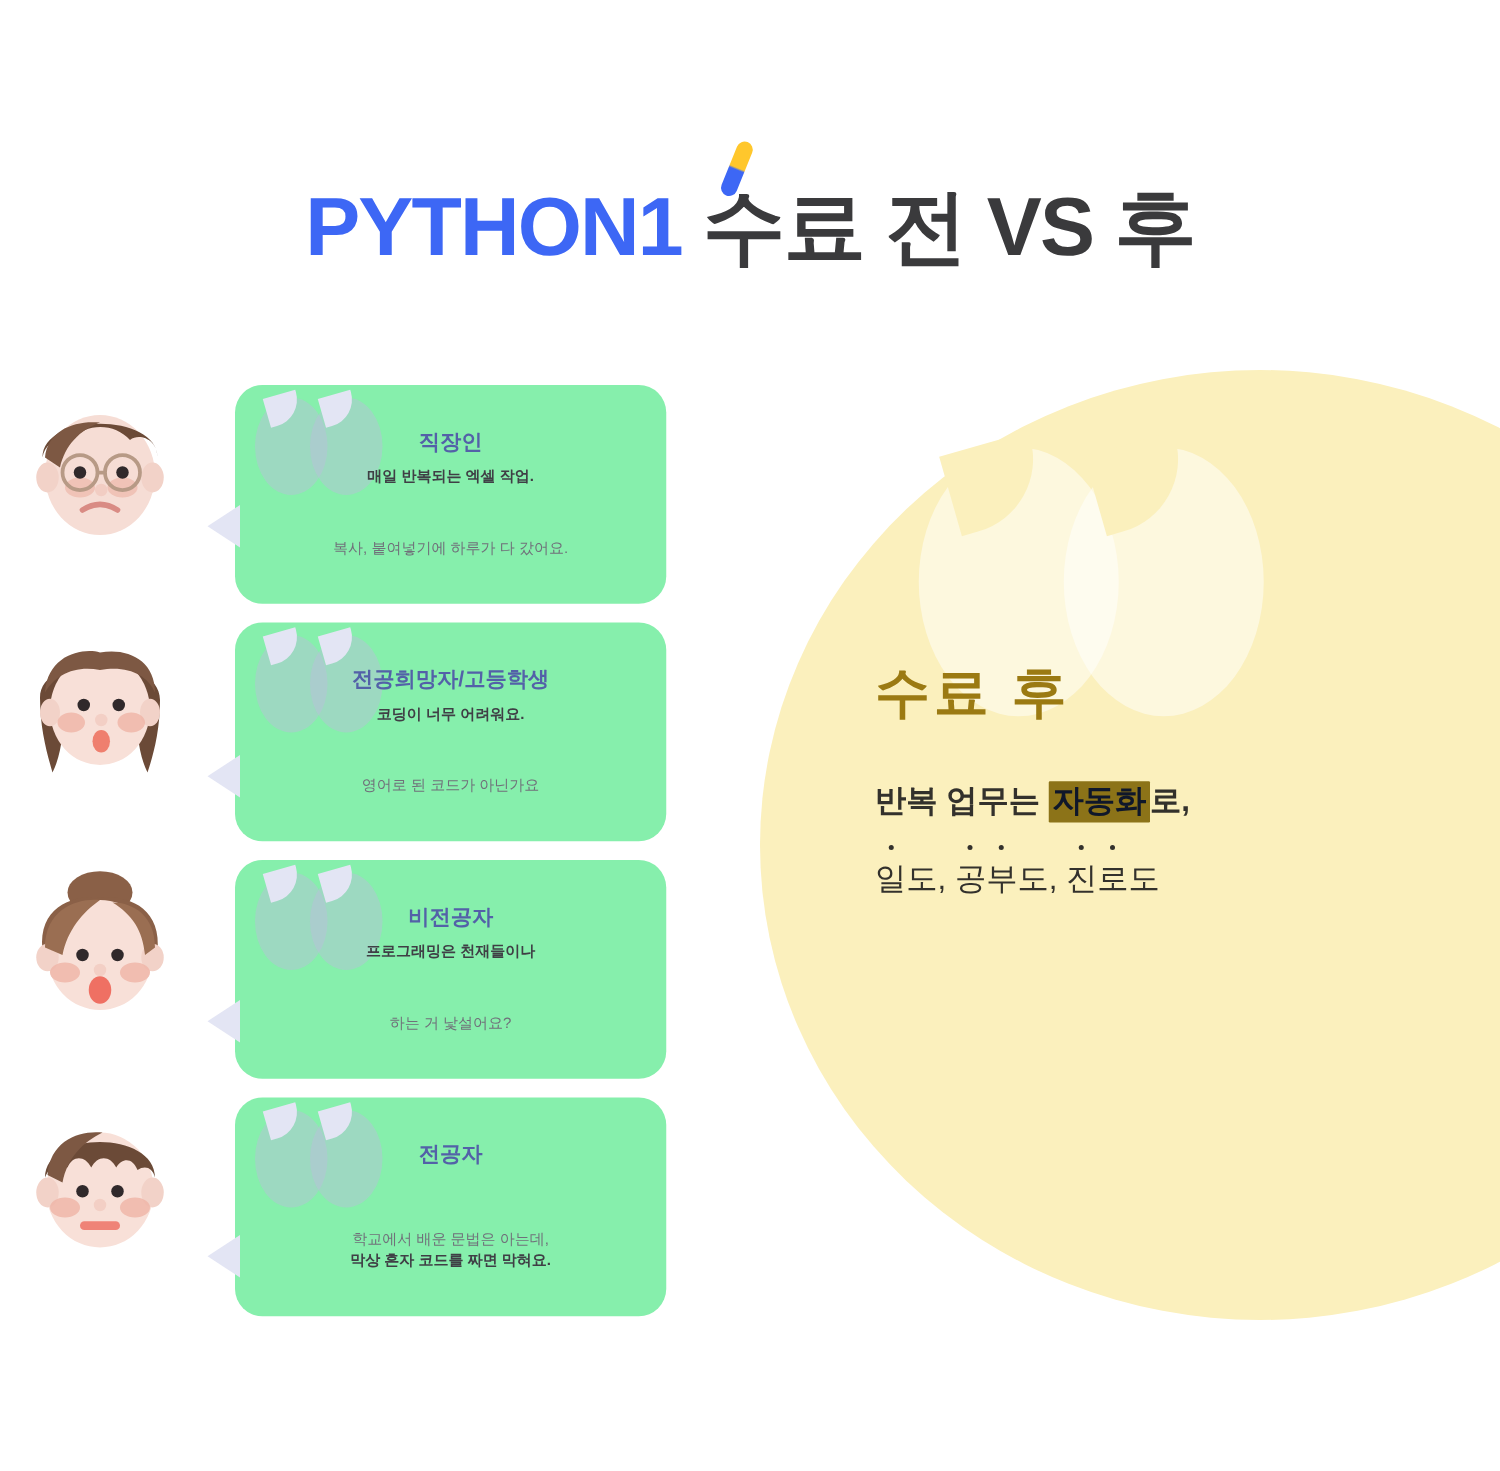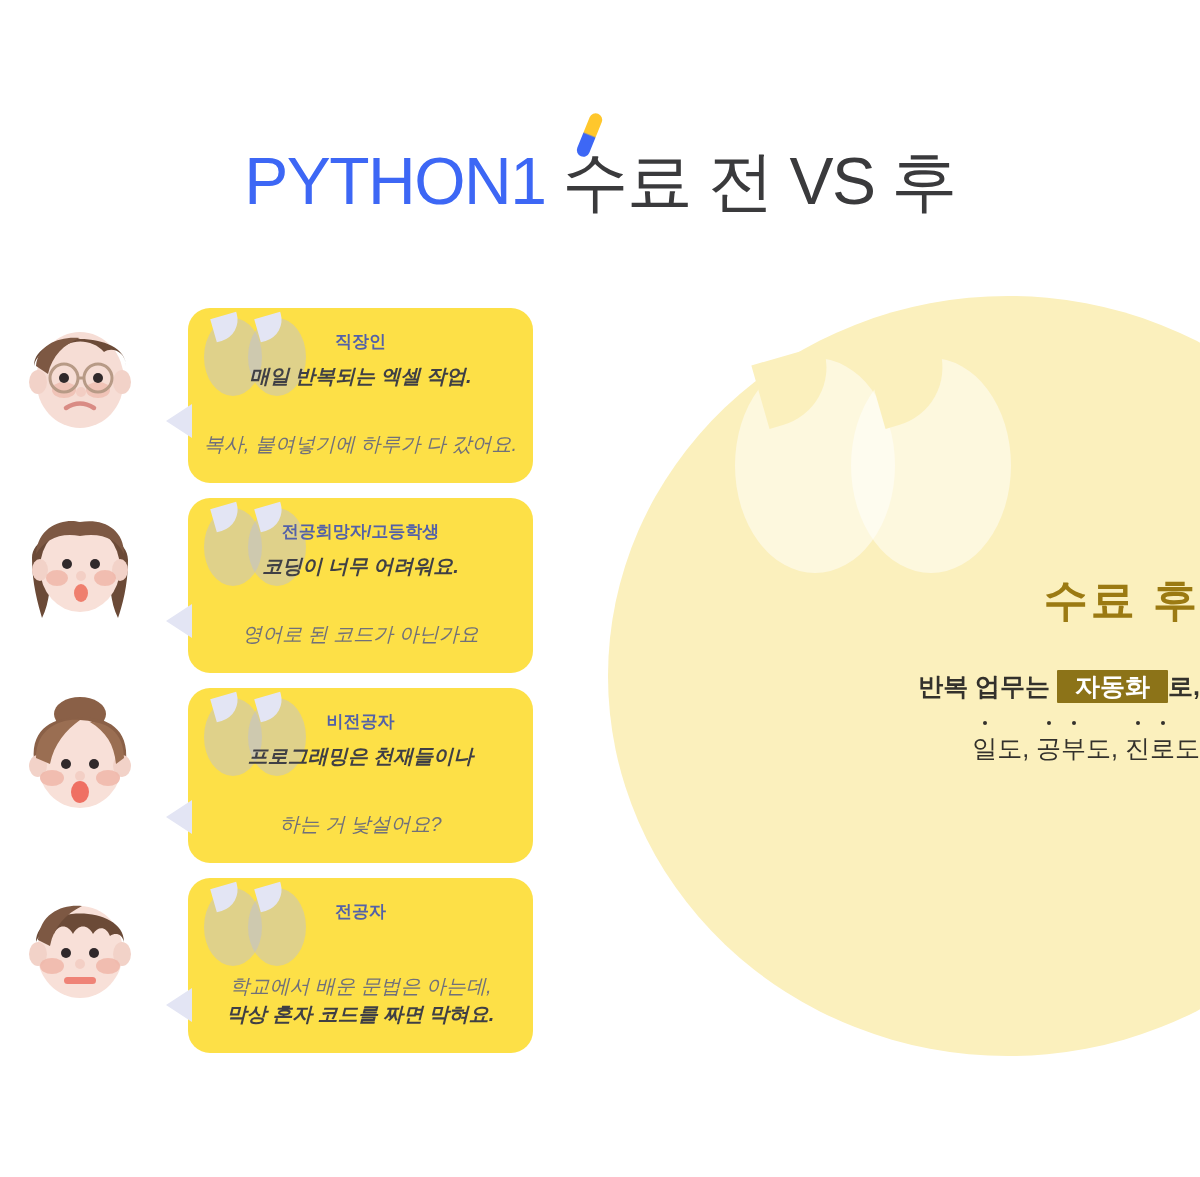--- a/index.html
+++ b/index.html
@@ -13,21 +13,21 @@
 
   
   #canvas{ position:relative; width:1200px; height:1177px; overflow:hidden; background:#fff; }
 
   
   .title-wrap{
     position:absolute; left:0; top:148px; width:1200px;
     text-align:center; white-space:nowrap;
   }
   .title-txt{
-    font-size:66px; font-weight:400; letter-spacing:-1.5px;
+    font-size:66px; font-weight:700; letter-spacing:-1.5px;
     line-height:1; display:inline-block; vertical-align:middle;
   }
   .title-blue{ color:#3d67f5; }
   .title-dark{ color:#3a3a3c; }
 
   .accent-slash{
     position:absolute; left:583px; top:112px;
     width:13px; height:46px; border-radius:7px;
     transform:rotate(22deg);
     background:linear-gradient(180deg,#ffc72c 0%,#ffc72c 48%,#3d67f5 52%,#3d67f5 100%);
@@ -57,36 +57,35 @@
     position:absolute; top:-4px; width:74px; height:66px;
     background:#fbf0bd; border-radius:0 0 60px 0;
     transform:rotate(-16deg);
   }
   .blob-quote .notch.a{ left:24px; }
   .blob-quote .notch.b{ left:140px; }
 
   
   .after-panel{
     position:absolute; left:700px; top:530px; width:500px;
-    text-align:right;
-    margin-top:45px;
+    text-align:left;
   }
   .after-title{
     font-size:44px; font-weight:800; color:#9b7a12;
     letter-spacing:3px; line-height:1.15; margin-bottom:40px;
   }
   .after-line{
     font-size:25px; font-weight:700; color:#33312c;
     line-height:1.62; white-space:nowrap;
   }
   .after-line.reg{ font-weight:500; }
   .after-gap{ height:22px; }
   .hl{
-    background:#8c7318; color:#ffffff; font-weight:800;
-    padding:2px 18px 3px; border-radius:1px;
+    background:#8c7318; color:#0f172a; font-weight:800;
+    padding:2px 3px 3px; border-radius:1px;
   }
   .dotted{ position:relative; }
   .dotted::before{
     content:"";
     position:absolute; left:50%; top:-13px; transform:translateX(-50%);
     width:4px; height:4px; border-radius:50%; background:#33312c;
   }
 
   
   .rows{ position:absolute; left:0; top:300px; width:600px; }
@@ -94,21 +93,21 @@
 
   .avatar{
     position:absolute; left:14px; top:8px;
     width:132px; height:132px;
   }
   .avatar svg{ display:block; width:132px; height:132px; }
 
   .bubble{
     position:absolute; left:188px; top:8px;
     width:345px; height:175px;
-    background:#fde047; border-radius:22px;
+    background:#86efac; border-radius:22px;
     overflow:hidden;
   }
   .bubble-tail{
     position:absolute; left:166px;
     width:0; height:0;
     border-top:17px solid transparent;
     border-bottom:17px solid transparent;
     border-right:26px solid #e3e5f4;
   }
   .quote-deco{
@@ -134,23 +133,22 @@
     width:100%; height:100%;
     display:flex; flex-direction:column;
     align-items:center; justify-content:center;
     padding:0 18px; text-align:center;
   }
   .b-role{
     font-size:17px; font-weight:800; color:#5361a8;
     line-height:1.2; margin-bottom:9px;
   }
   .b-l1, .b-l2{
-    font-size:20px; line-height:1.42; color:#56565c;
+    font-size:12px; line-height:1.42; color:#56565c;
     white-space:nowrap;
-    font-style:italic;
   }
   .b-l1.bold, .b-l2.bold{ font-weight:800; color:#3f3f45; }
   .b-l1.light, .b-l2.light{ font-weight:500; color:#70707a;margin-top:40px; }
 </style>
 </head>
 <body>
 
 <div id="canvas">
 
   <div class="accent-slash"></div>

